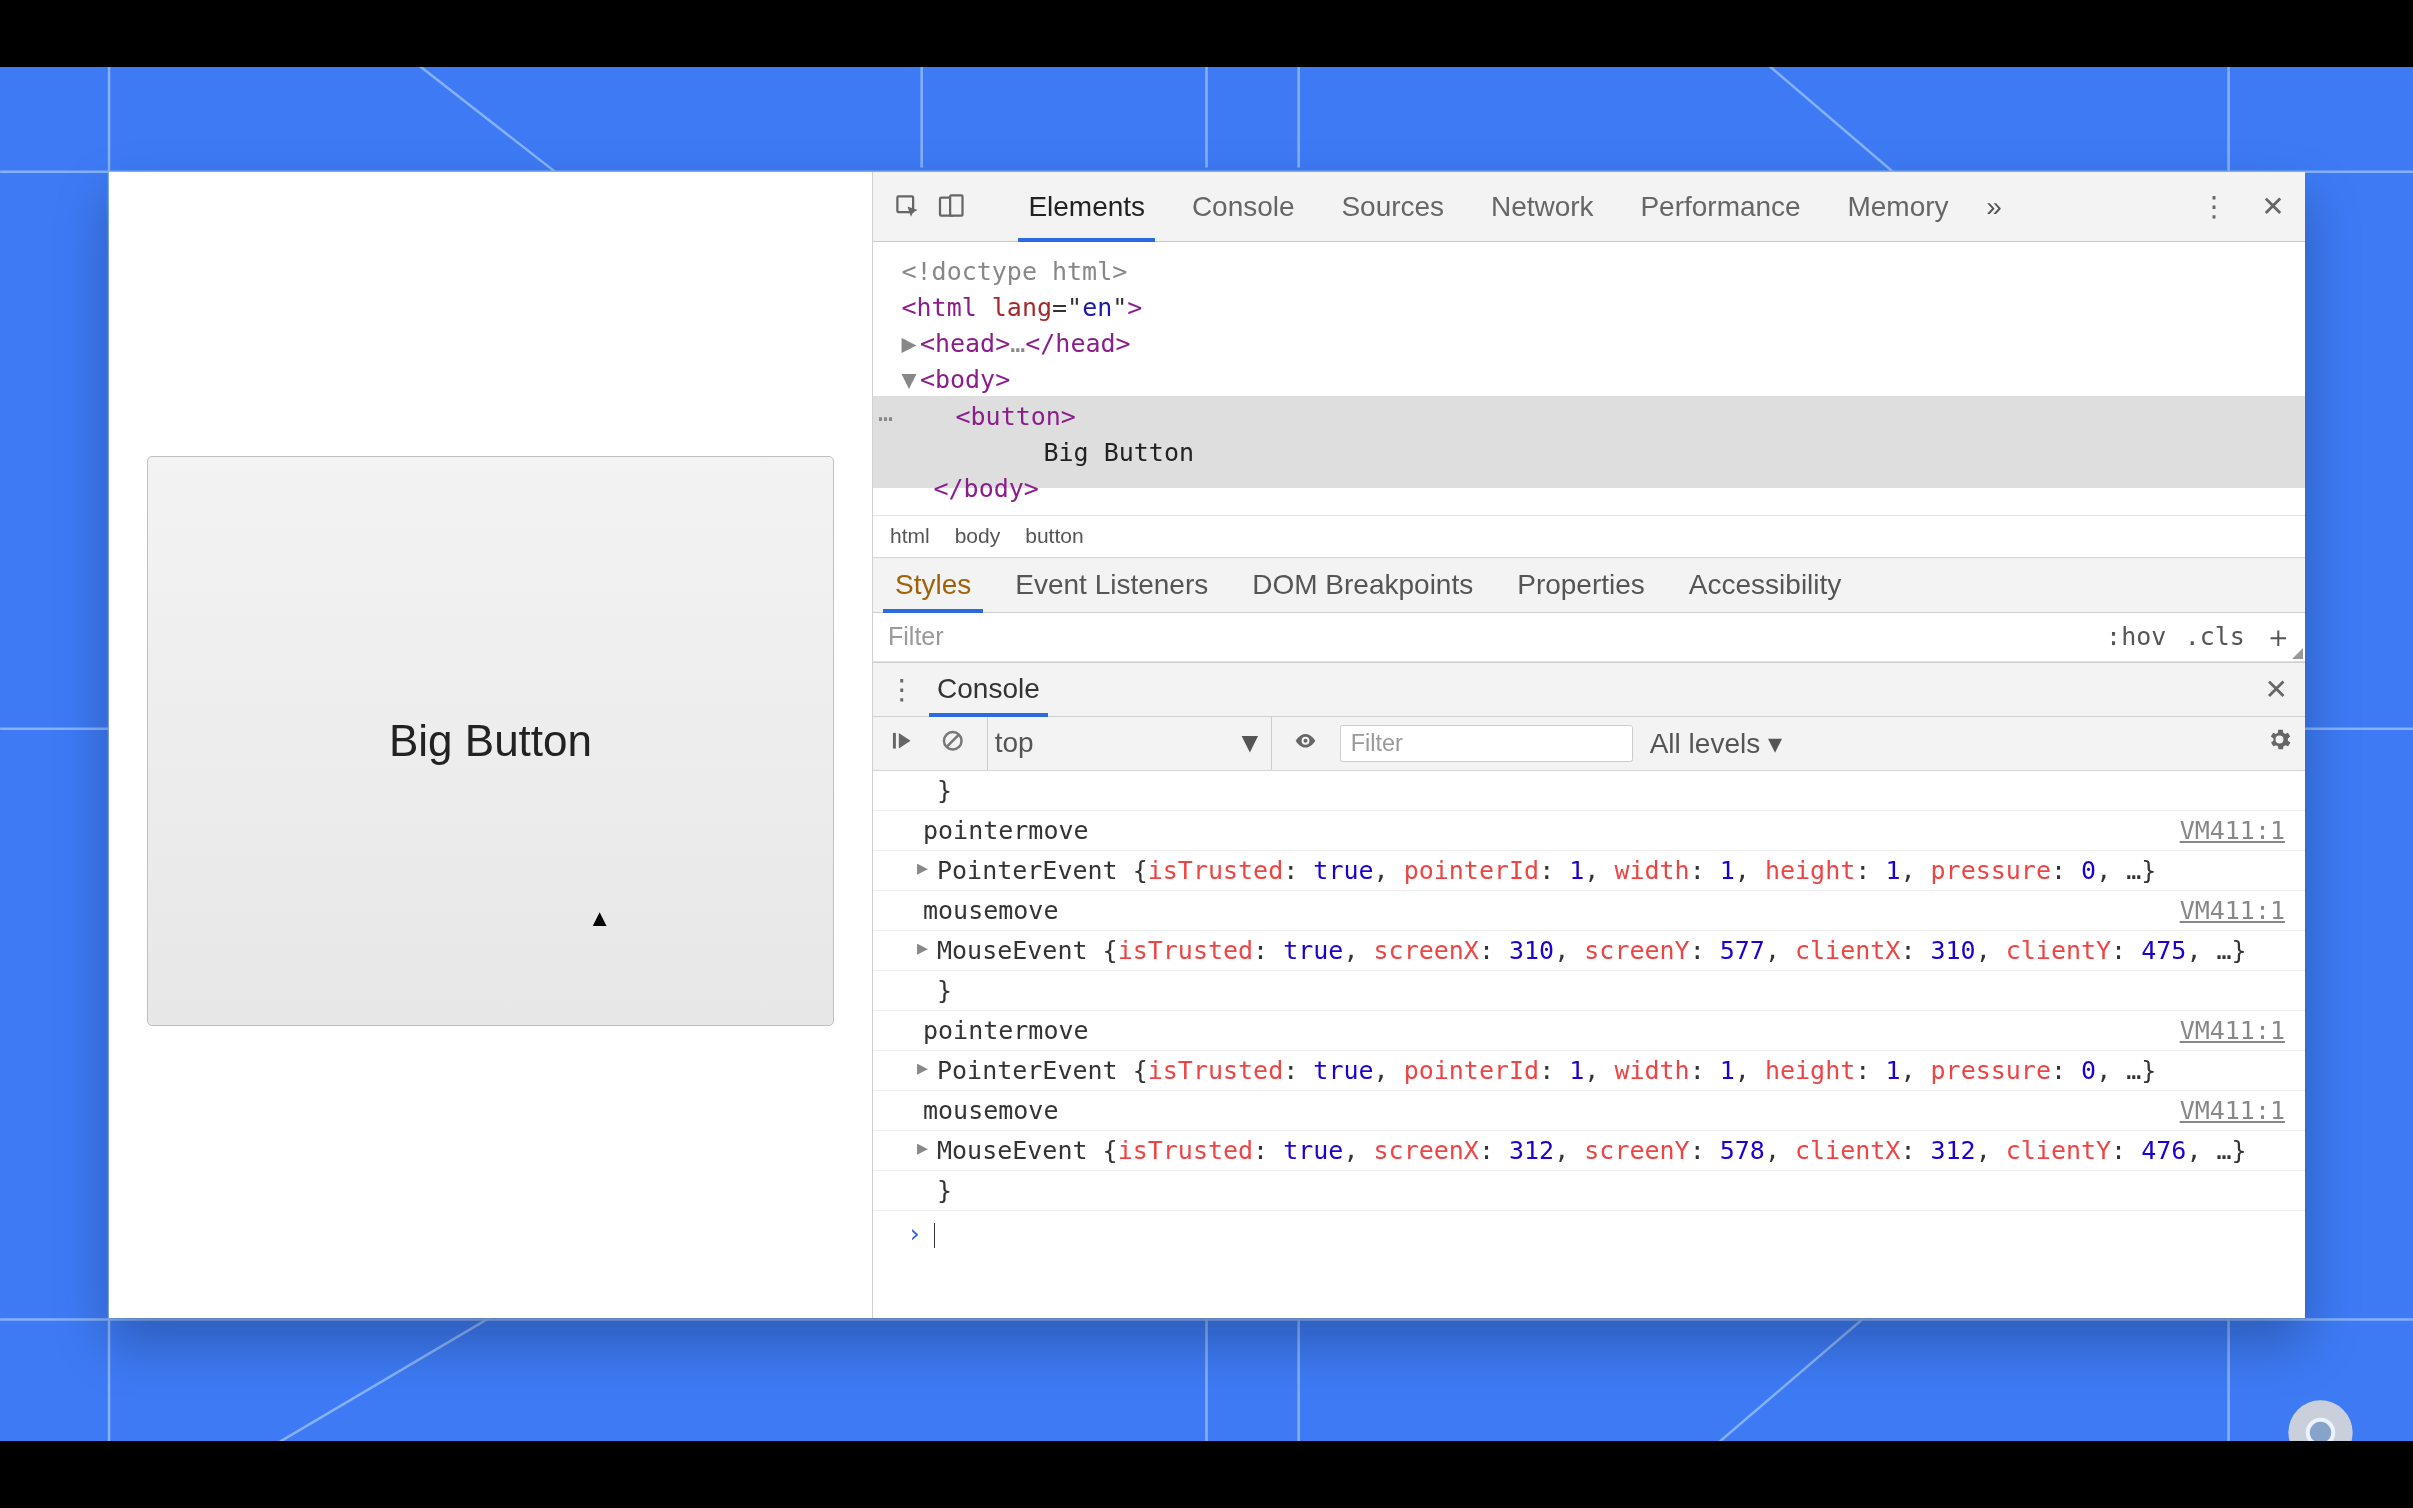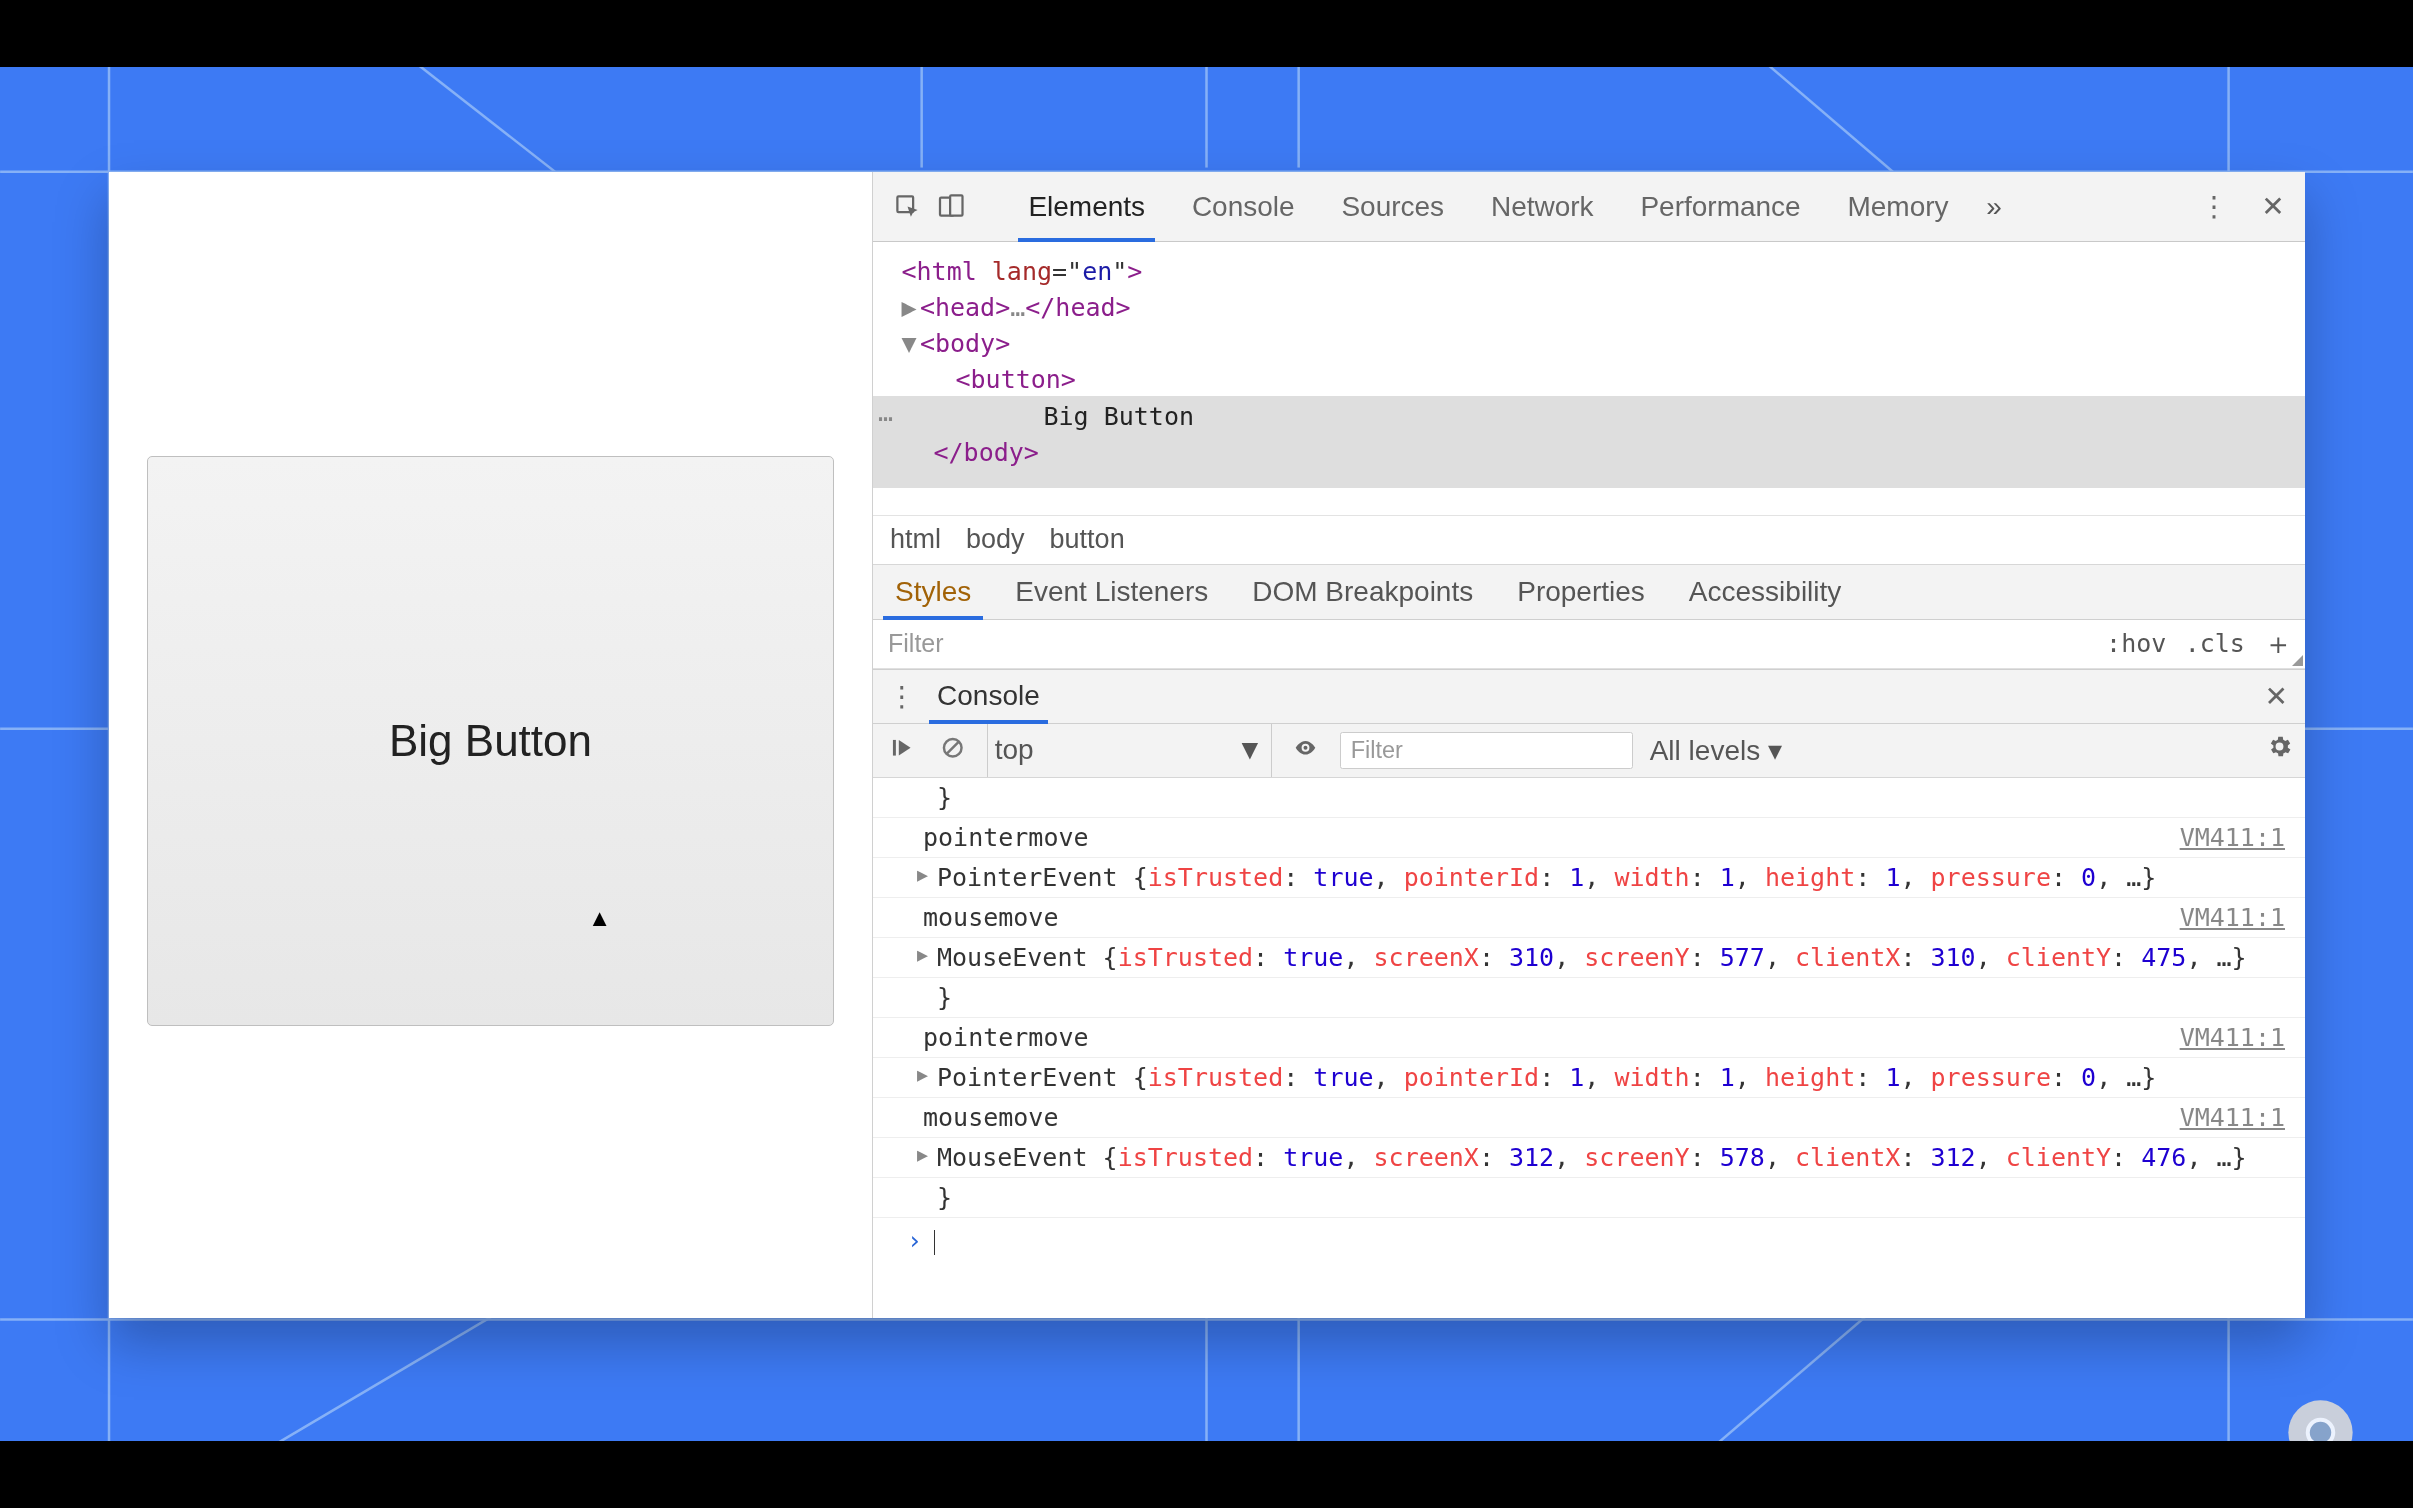--- a/index.html
+++ b/index.html
@@ -160,21 +160,21 @@
     font-size: 25px;
     z-index: 2;
   }
 
   
   .breadcrumb {
     background: #fff;
     border-top: 0.8px solid #e3e3e3;
     border-bottom: 0.8px solid #d7d7d7;
     padding: 8.4px 17px;
-    font-size: 27px;
+    font-size: 21px;
     color: #555;
     display: flex;
     gap: 25px;
   }
   .breadcrumb span { cursor: pointer; }
 
   
   .subtabs {
     display: flex;
     background: #f3f3f3;
@@ -390,20 +390,21 @@
         <div class="spacer"></div>
         <div class="dt-top-right">
           <div class="ic">⋮</div>
           <div class="ic">✕</div>
         </div>
       </div>
 
       <div class="dom-tree">
         <div class="dom-sel"></div>
         <div class="dots-left">⋯</div>
+        <div class="dom-line"><span class="collapsed">&lt;!doctype html&gt;</span></div>
         <div class="dom-line"><span class="tag">&lt;html </span><span class="attr-name">lang</span><span class="tok-punct">="</span><span class="attr-val">en</span><span class="tok-punct">"</span><span class="tag">&gt;</span></div>
         <div class="dom-line"><span class="marker">▶</span><span class="tag">&lt;head&gt;</span><span class="collapsed">…</span><span class="tag">&lt;/head&gt;</span></div>
         <div class="dom-line"><span class="marker">▼</span><span class="tag">&lt;body&gt;</span></div>
         <div class="dom-line" style="padding-left:54px"><span class="tag">&lt;button&gt;</span></div>
         <div class="dom-line" style="padding-left:142px"><span class="txt">Big Button</span></div>
         <div class="dom-line" style="padding-left:32px"><span class="tag">&lt;/body&gt;</span></div>
       </div>
 
       <div class="breadcrumb">
         <span>html</span>

